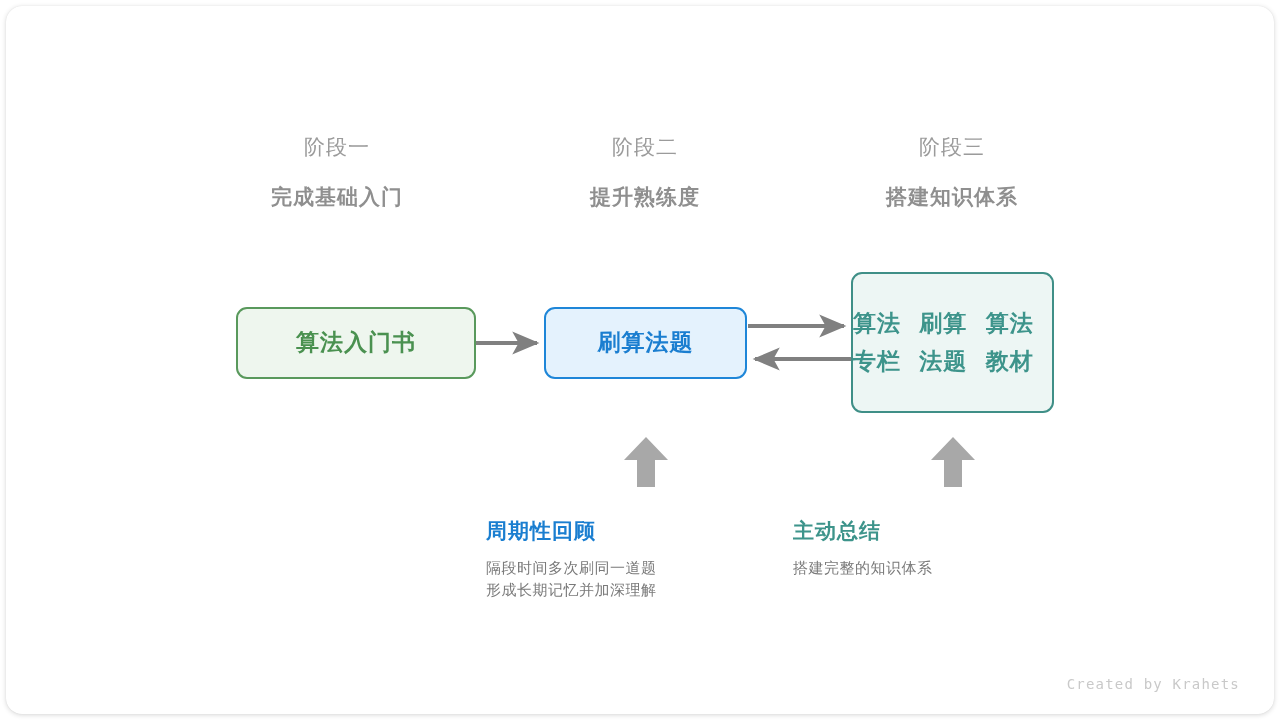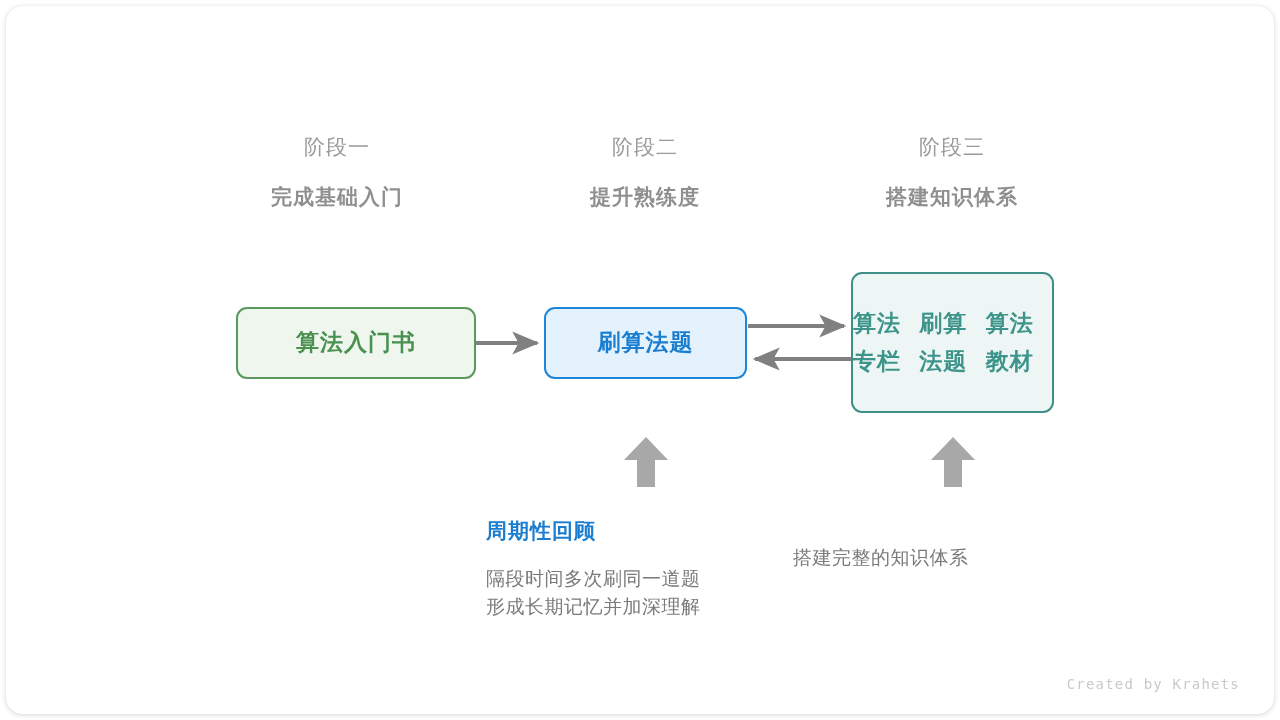--- a/index.html
+++ b/index.html
@@ -103,22 +103,22 @@
   }
   .annotation-title {
     font-size: 21px;
     font-weight: 700;
     line-height: 1;
     letter-spacing: 1px;
   }
   .annotation-title.blue { color: #1a7ed0; }
   .annotation-title.teal { color: #3d948b; }
   .annotation-body {
-    margin-top: 24px;
-    font-size: 19px;
+    margin-top: 16px;
+    font-size: 15px;
     font-weight: 400;
     color: #7a7a7a;
     line-height: 1.45;
     letter-spacing: 0.5px;
   }
 
   
   .footer {
     position: absolute;
     right: 34px;
@@ -194,20 +194,21 @@
 
   <div class="annotation" style="left:480px; top:514px;">
     <div class="annotation-title blue">周期性回顾</div>
     <div class="annotation-body">
       <div>隔段时间多次刷同一道题</div>
       <div>形成长期记忆并加深理解</div>
     </div>
   </div>
 
   <div class="annotation" style="left:787px; top:514px;">
+    <div class="annotation-title teal">主动总结</div>
     <div class="annotation-body">
       <div>搭建完整的知识体系</div>
     </div>
   </div>
 
   <div class="footer">Created by Krahets</div>
 
 </div>
 
 </body></html>

